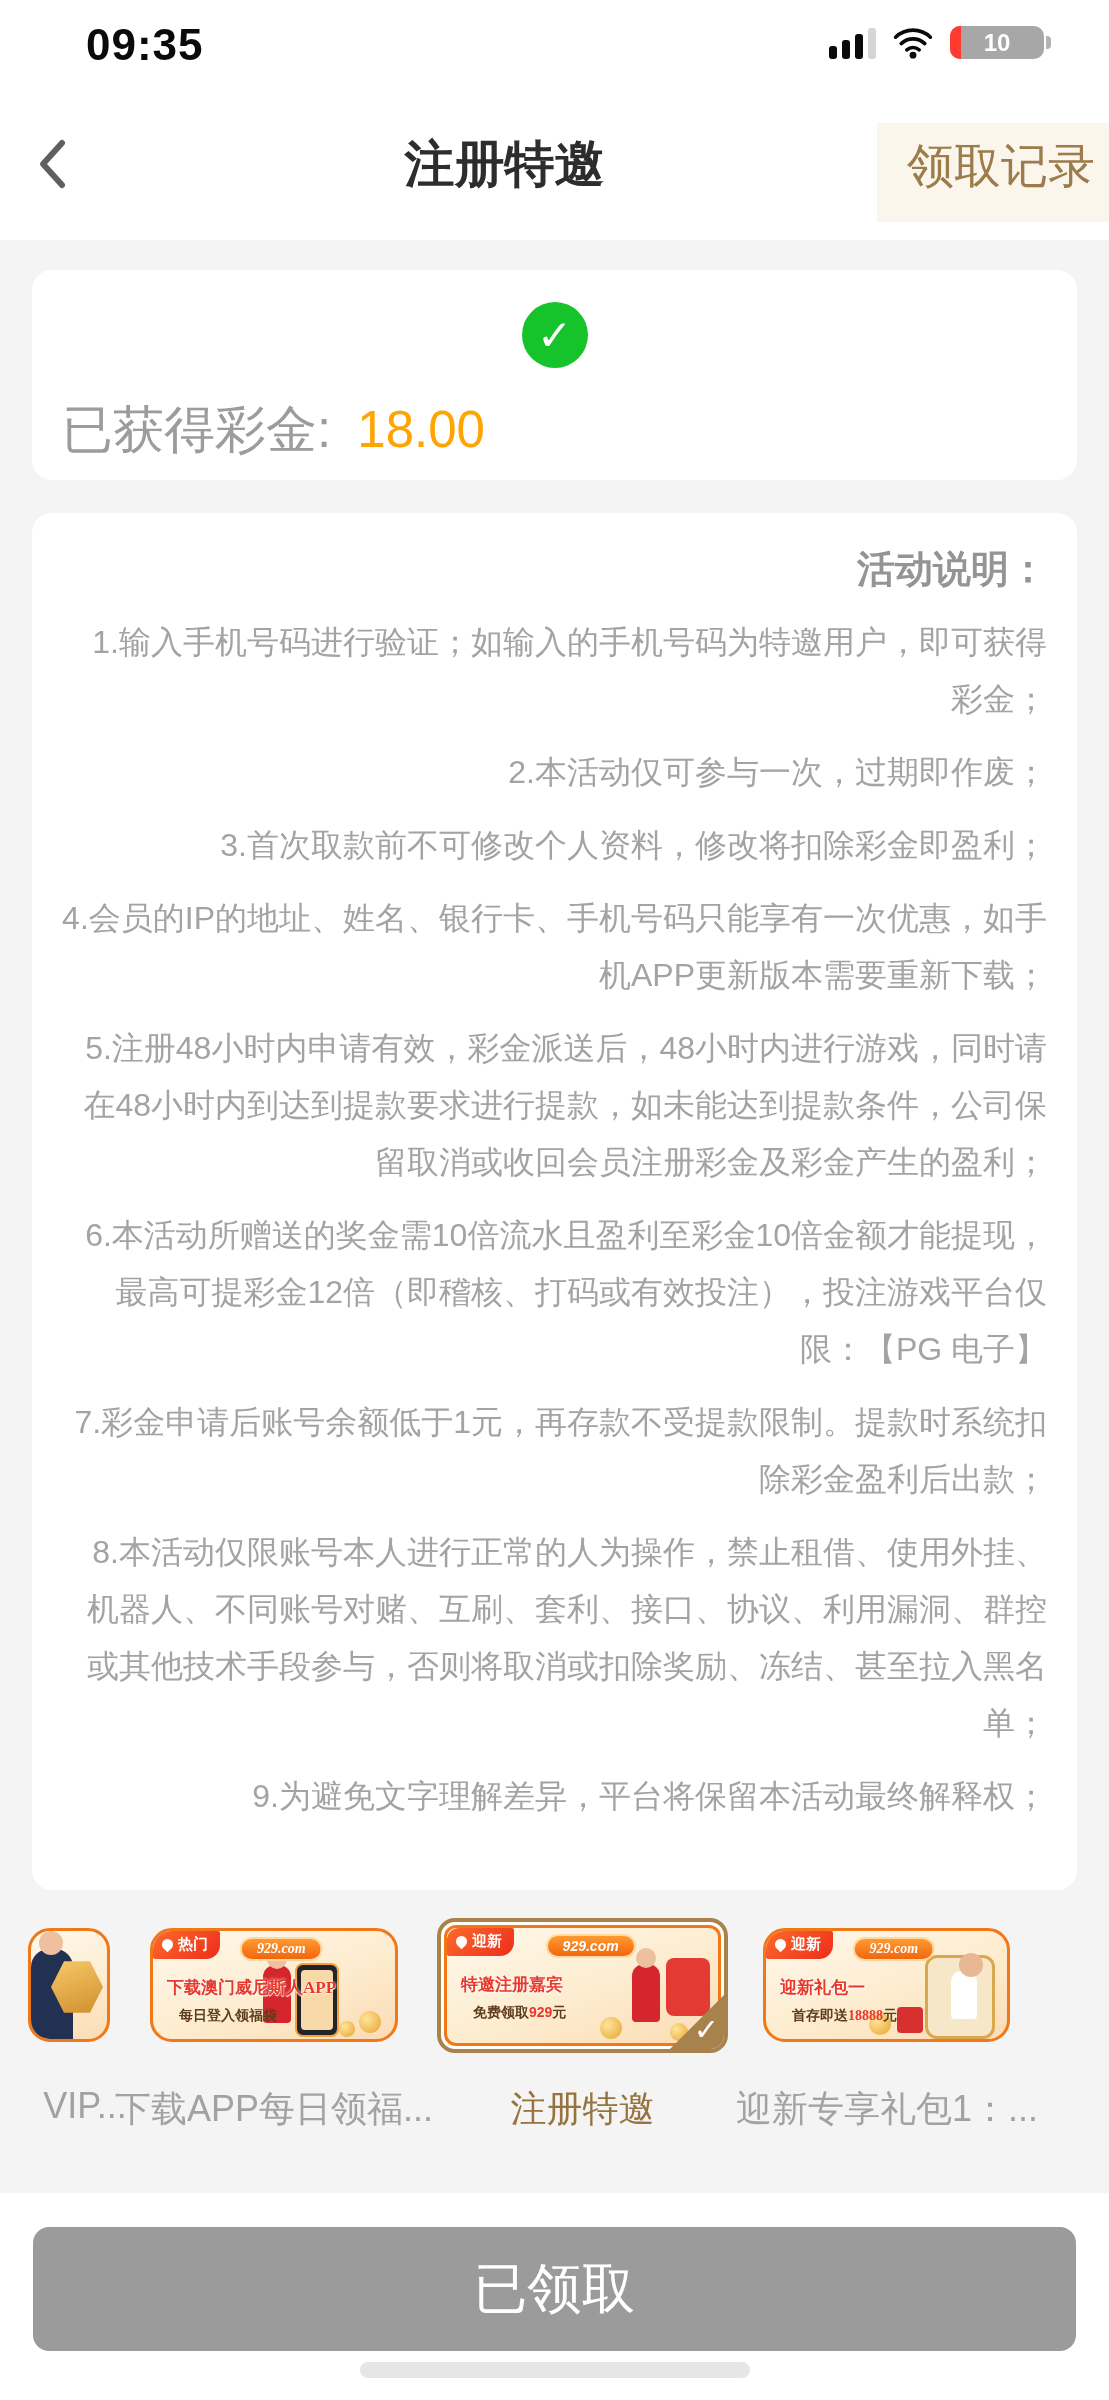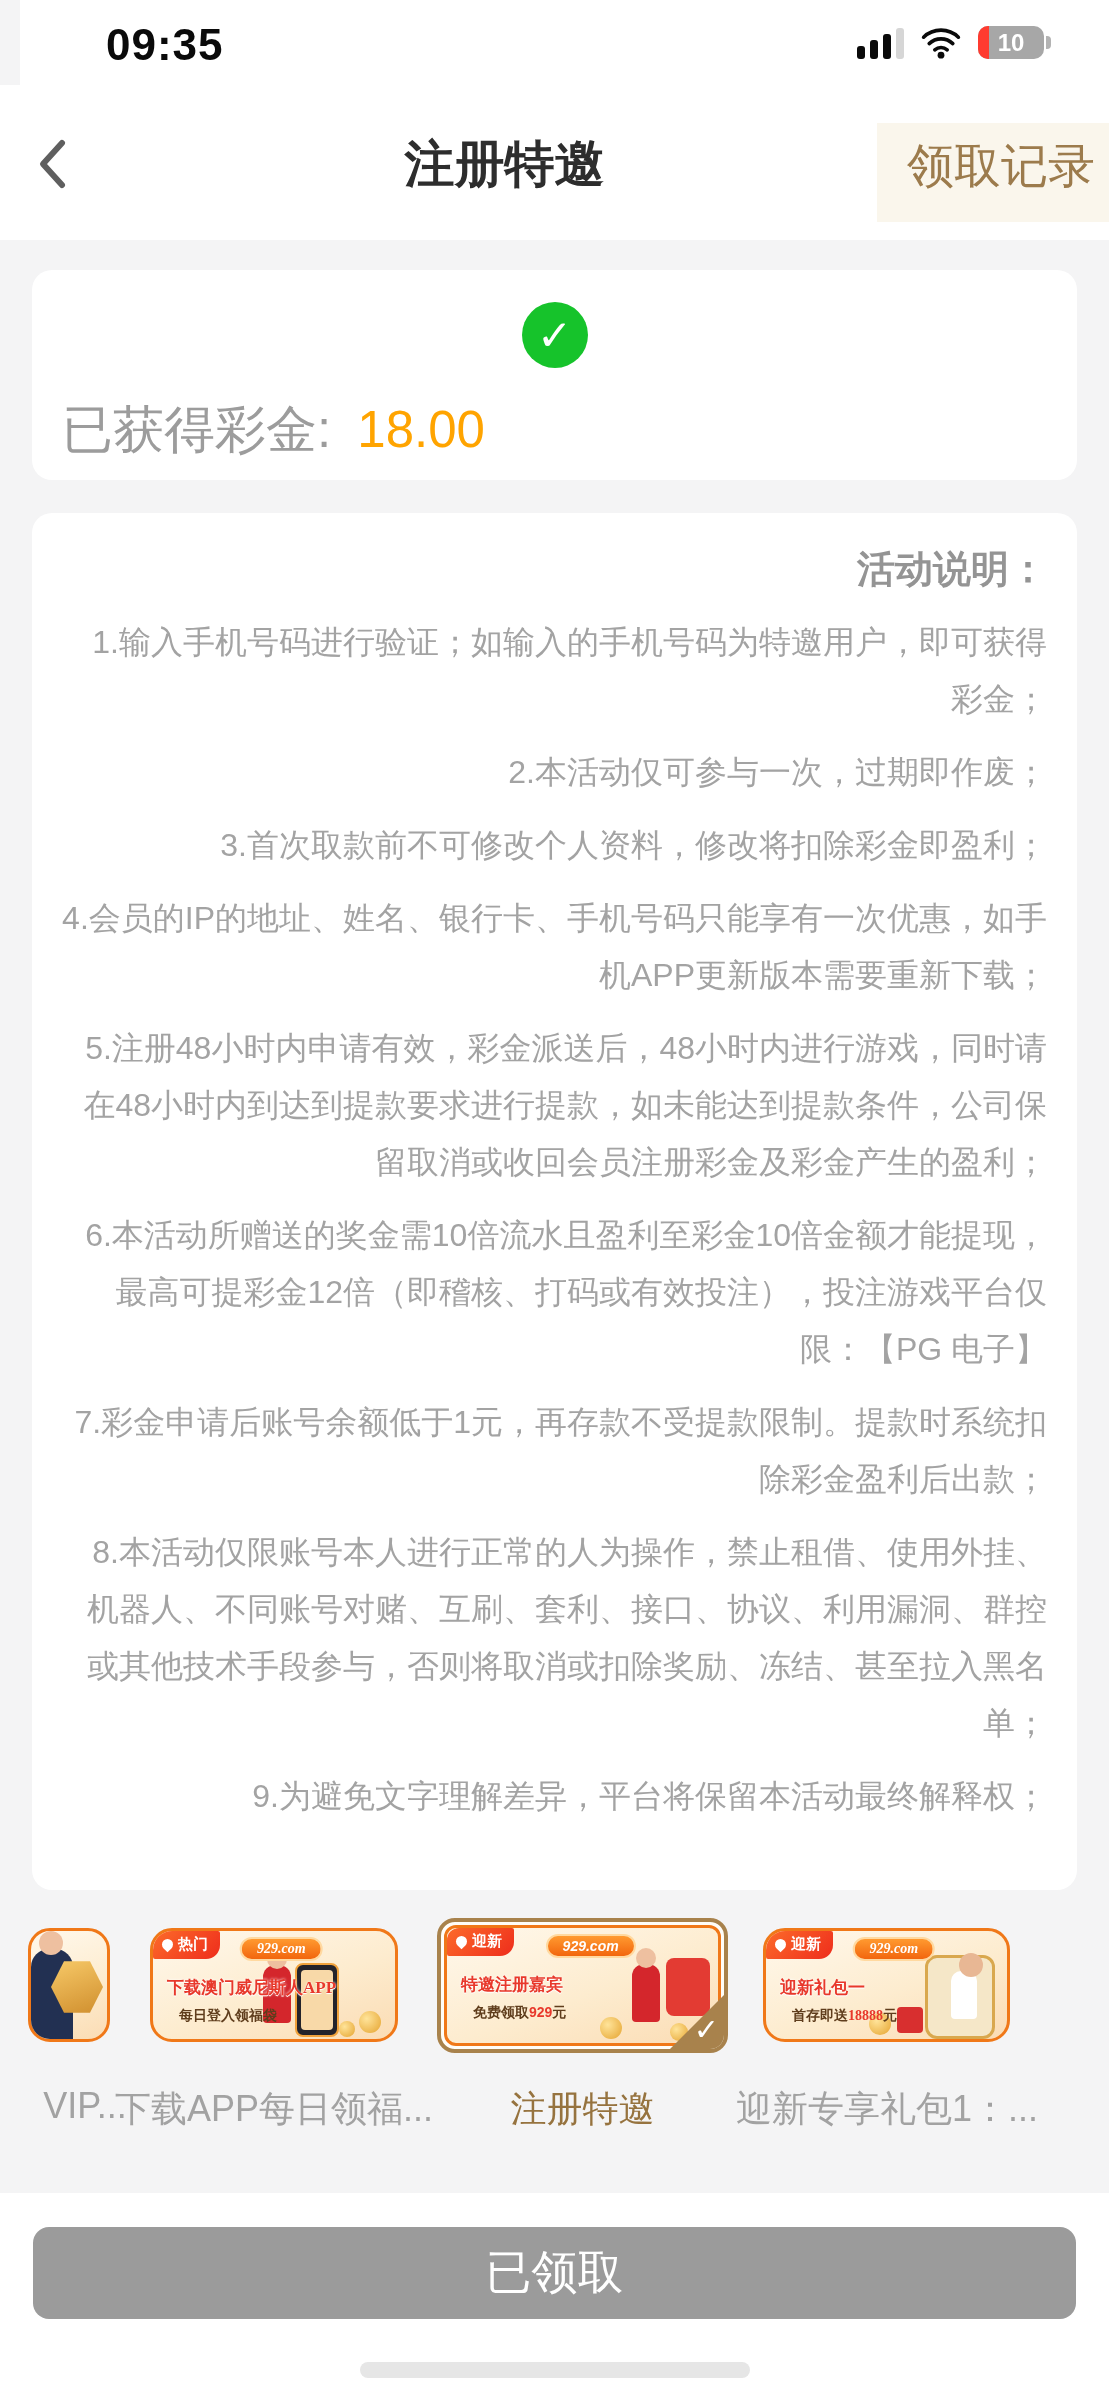--- a/index.html
+++ b/index.html
@@ -1,28 +1,28 @@
 <!DOCTYPE html>
 <html><head>
 <meta charset="utf-8">
 <style>
   html,body{margin:0;padding:0;background:#ffffff;}
   .screen{position:relative;width:1109px;height:2400px;overflow:hidden;
           background:#f4f4f5;font-family:"Liberation Sans","DejaVu Sans",sans-serif;}
 
   
-  .status-bar{position:absolute;top:0;left:0;right:0;height:85px;background:#ffffff;margin-left:20px;}
+  .status-bar{position:absolute;top:0;left:0;right:0;height:85px;background:#ffffff;}
   .time{position:absolute;left:86px;top:20px;font-size:44px;font-weight:700;color:#0a0a0a;letter-spacing:1px;}
   .status-icons{position:absolute;right:58px;top:26px;display:flex;align-items:center;gap:16px;}
   .signal{display:flex;align-items:flex-end;gap:5px;height:32px;}
   .signal i{display:block;width:8px;border-radius:3px;background:#0a0a0a;}
   .signal i.b1{height:13px}.signal i.b2{height:19px}.signal i.b3{height:25px}
   .signal i.b4{height:31px;background:#d6d6d6;}
   .battery-wrap{display:flex;align-items:center;}
-  .battery{position:relative;width:66px;height:33px;border-radius:10px;background:#a7a7a7;overflow:hidden;}
+  .battery{position:relative;width:66px;height:33px;border-radius:10px;background:#a7a7a7;overflow:hidden;padding-left:28px;}
   .battery .charge{position:absolute;left:0;top:0;bottom:0;width:11px;background:#ff3b30;}
   .battery .pct{position:absolute;inset:0;text-align:center;line-height:33px;color:#ffffff;font-size:24px;font-weight:700;}
   .battery-cap{width:5px;height:13px;margin-left:2px;background:#b3b3b3;border-radius:0 4px 4px 0;}
 
   
   .nav-bar{position:absolute;top:85px;left:0;right:0;height:155px;background:#ffffff;}
   .back-btn{position:absolute;left:24px;top:48px;width:56px;height:62px;display:flex;align-items:center;justify-content:center;cursor:pointer;}
   .nav-title{position:absolute;left:200px;right:300px;top:46px;text-align:center;
              font-size:50px;font-weight:600;color:#2d2d2d;white-space:nowrap;}
   .nav-action{position:absolute;right:0;top:38px;background:#faf6ec;
@@ -91,22 +91,22 @@
   .art-gift{width:26px;height:26px;background:#d82f2f;border-radius:4px;}
 
   .promo-label{position:absolute;top:195px;height:46px;text-align:center;font-size:36px;color:#a2a2a2;white-space:nowrap;overflow:hidden;}
   .promo-label.lab-1{left:24px;width:122px;}
   .promo-label.lab-2{left:100px;width:348px;}
   .promo-label.lab-3{left:437px;width:291px;color:#96733f;}
   .promo-label.lab-4{left:713px;width:348px;}
 
   
   .footer{position:absolute;left:0;right:0;bottom:0;height:207px;background:#ffffff;}
-  .claim-btn{position:absolute;left:33px;right:33px;top:34px;height:92px;border-radius:16px;
-             background:#9b9b9b;color:#ffffff;font-size:46px;display:flex;align-items:center;justify-content:center;cursor:pointer;}
+  .claim-btn{position:absolute;left:33px;right:33px;top:34px;height:124px;border-radius:16px;
+             background:#9b9b9b;color:#ffffff;font-size:54px;display:flex;align-items:center;justify-content:center;cursor:pointer;}
   .home-indicator{position:absolute;left:50%;transform:translateX(-50%);top:169px;width:390px;height:16px;
                   border-radius:8px;background:#e6e6e6;cursor:pointer;}
 </style>
 </head>
 <body>
 
 <div class="screen">
 
   <div class="status-bar">
     <div class="time">09:35</div>

